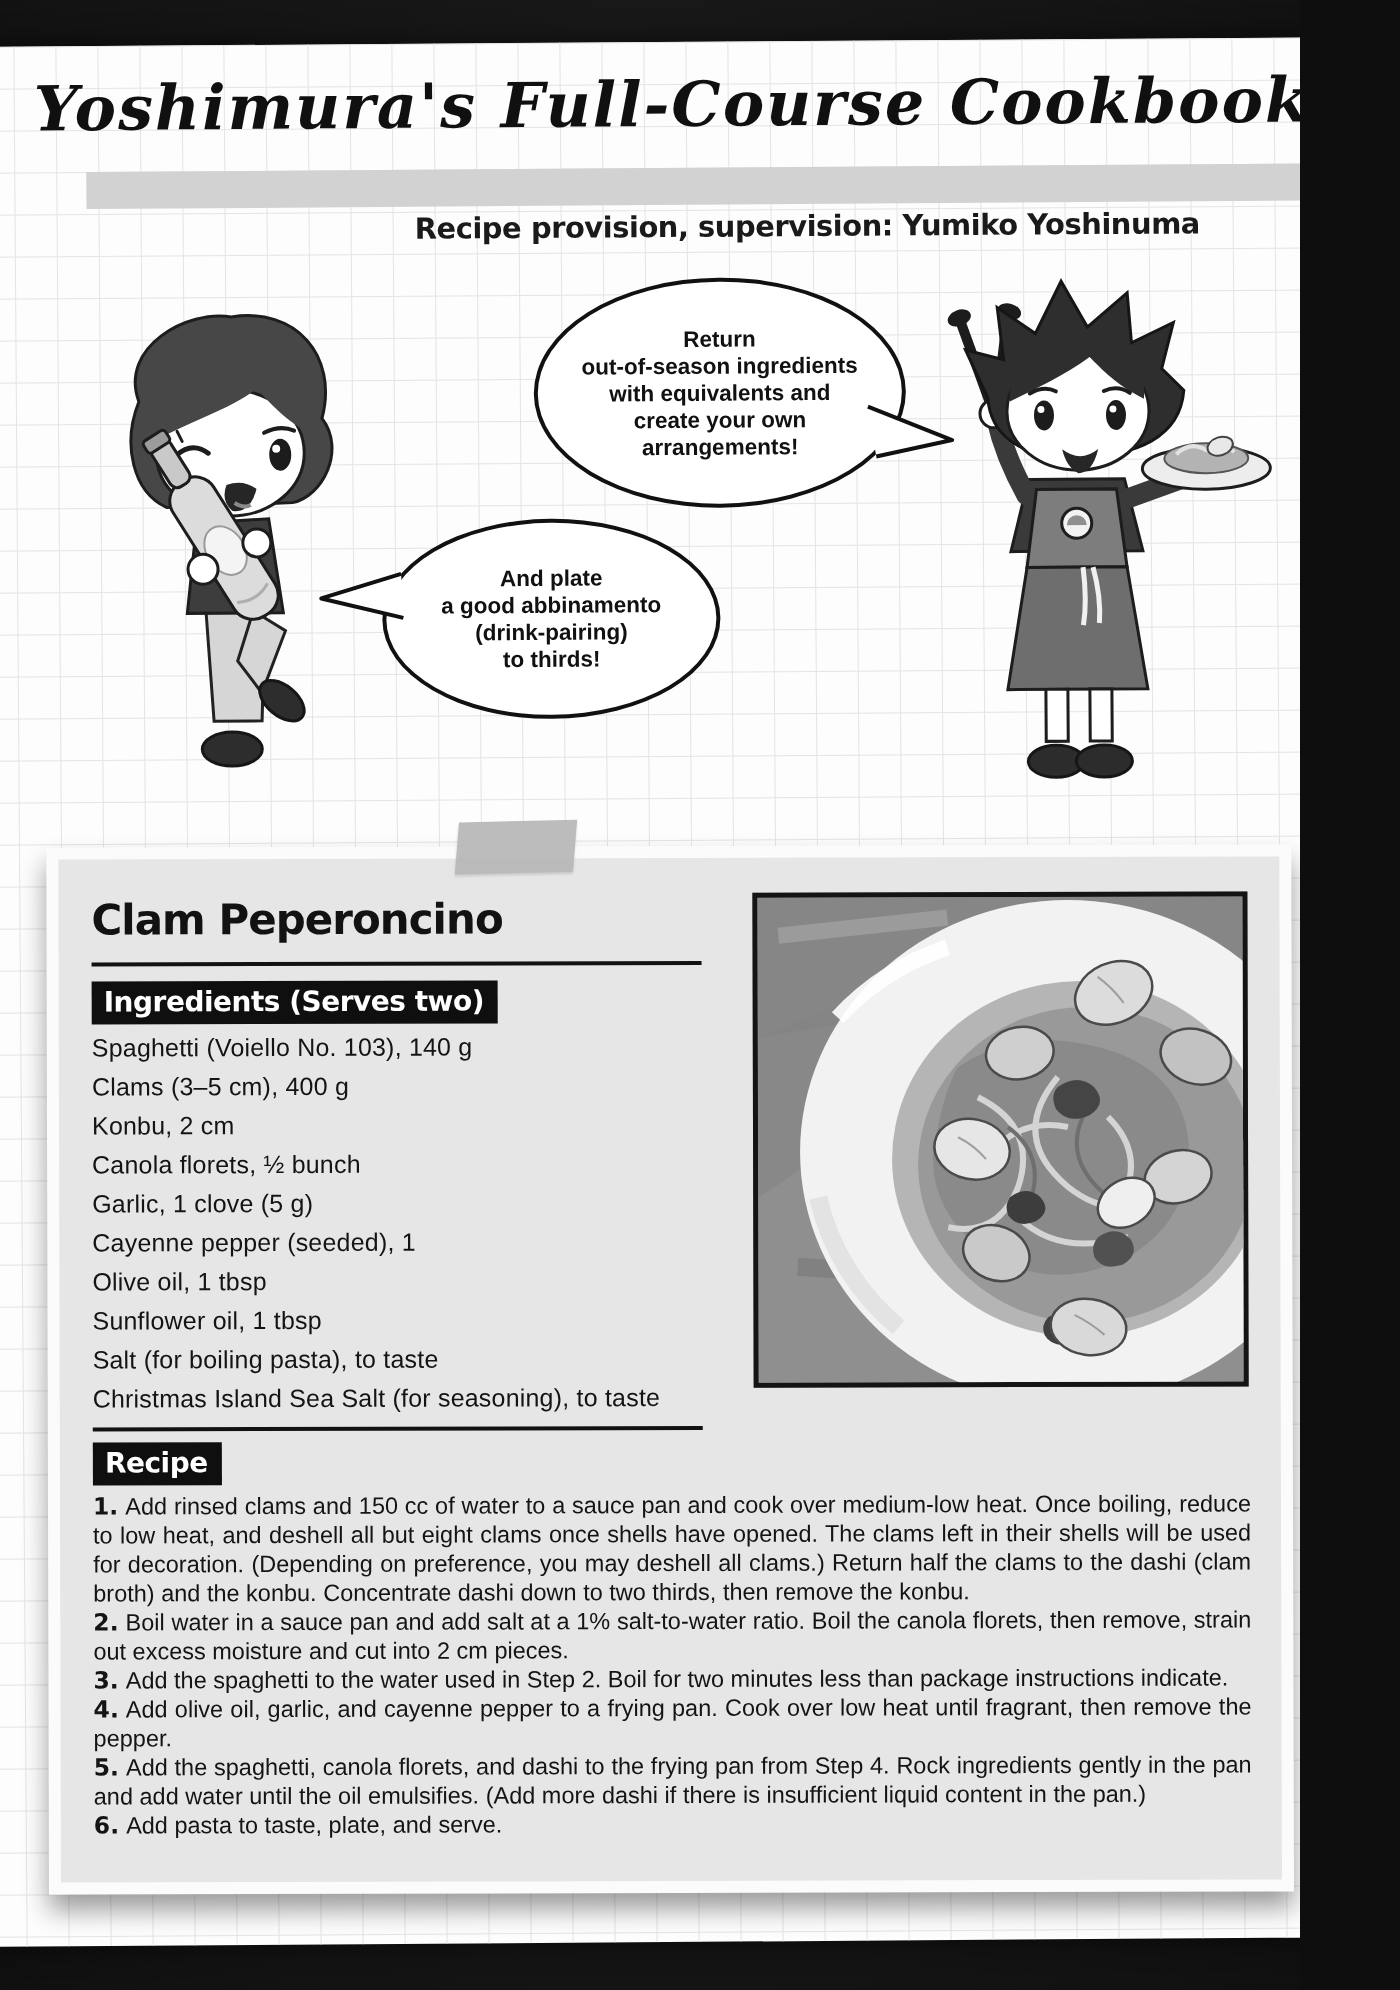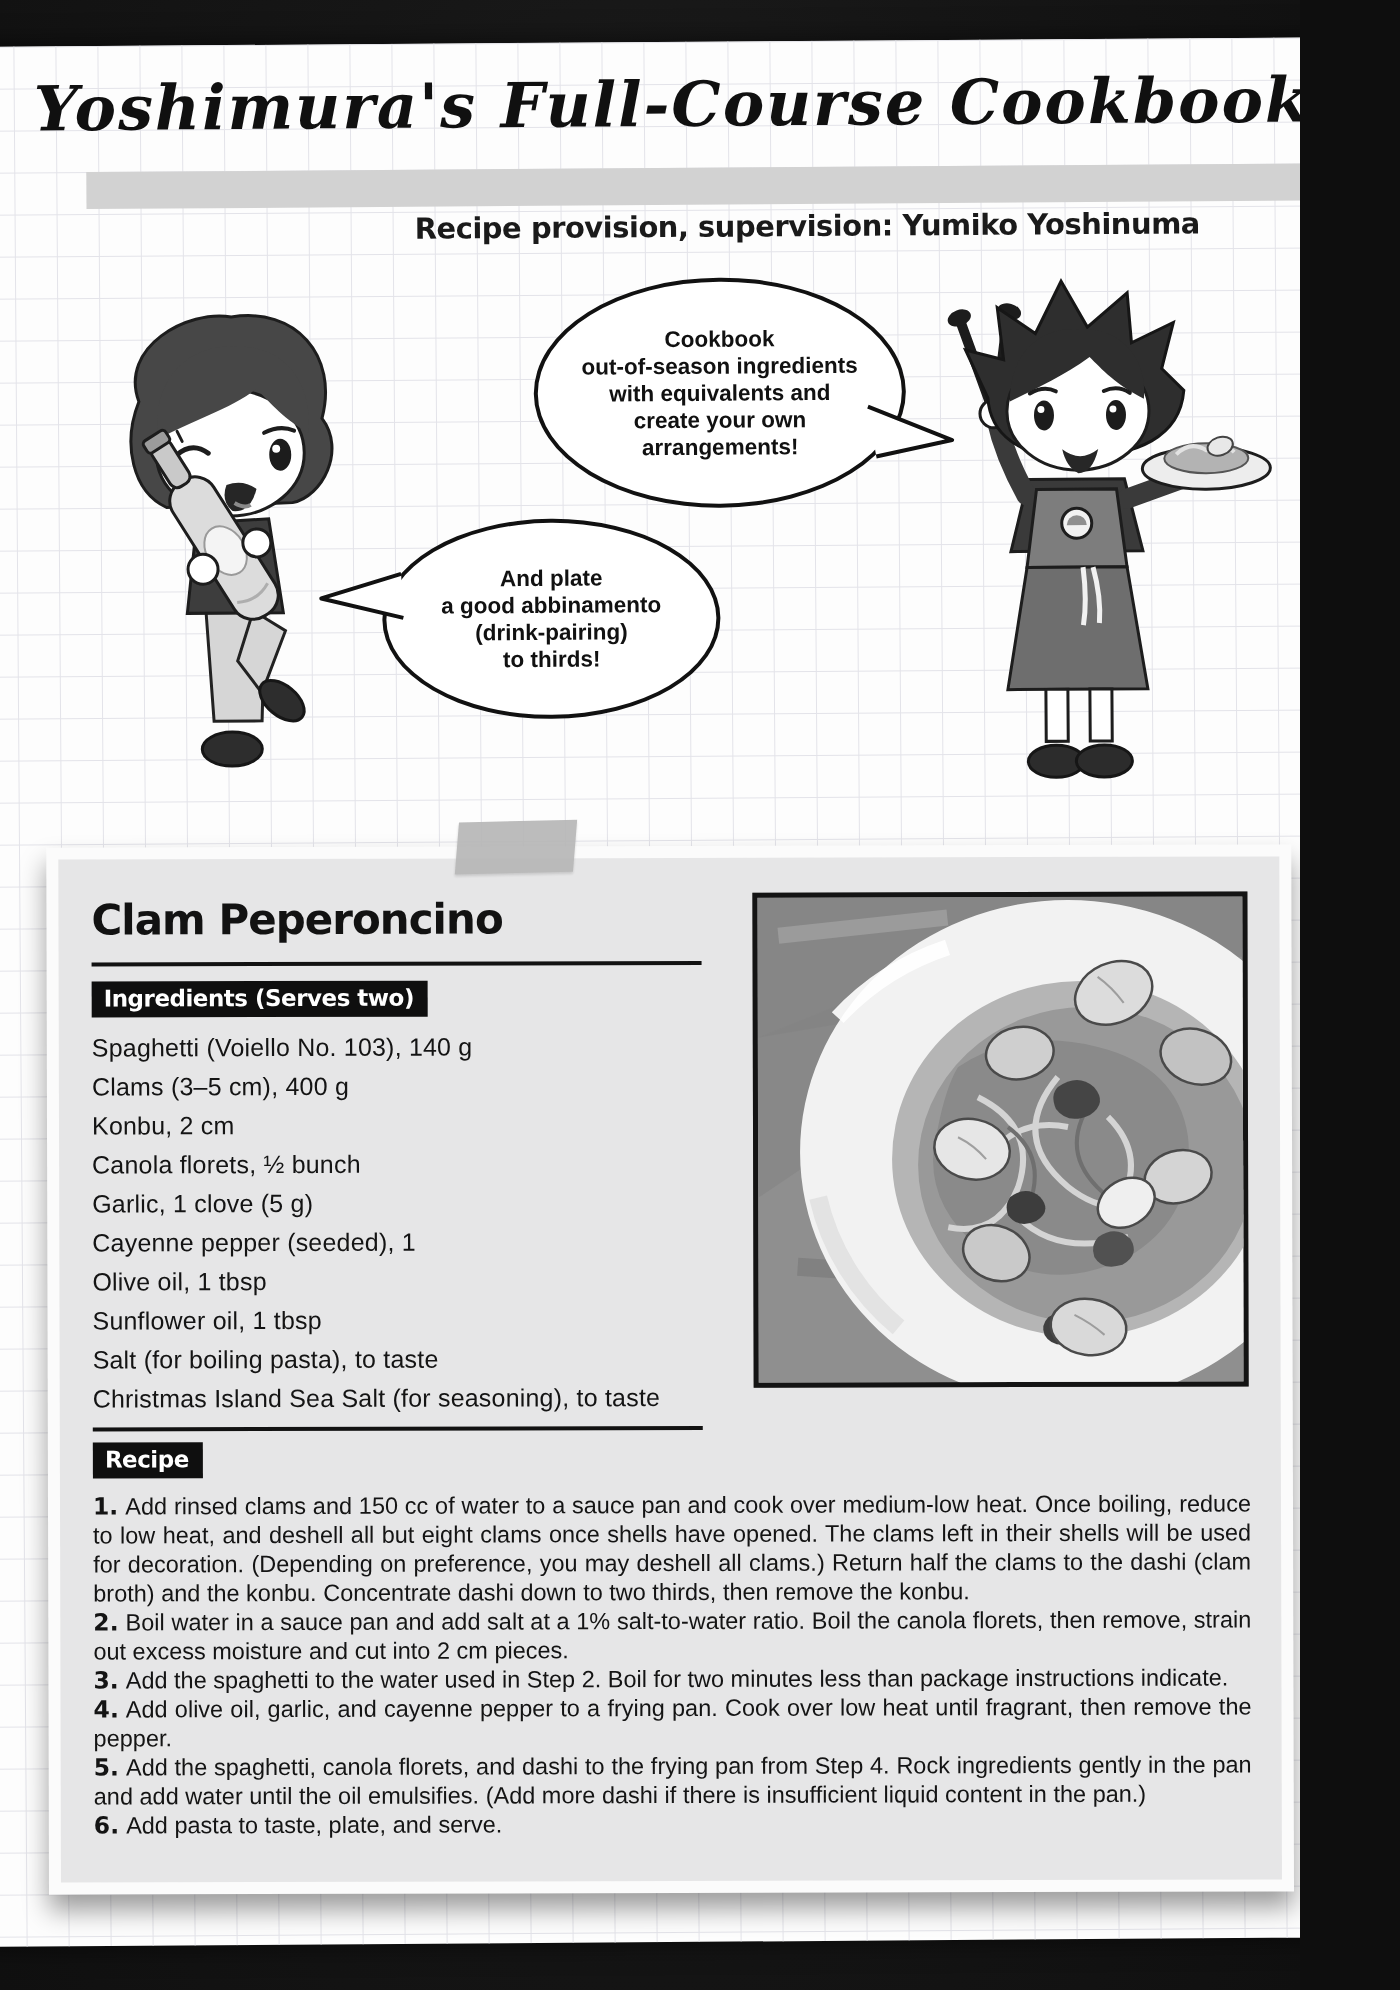--- a/index.html
+++ b/index.html
@@ -39,21 +39,21 @@
   .card{position:absolute;left:67px;top:804px;width:1245px;height:1047px;background:#fbfbfb;
         z-index:3;transform:rotate(0.25deg);box-shadow:0 16px 26px rgba(0,0,0,.38);}
   .card-inner{position:absolute;left:12px;top:12px;right:12px;bottom:12px;background:#e6e6e7;}
   .tape{position:absolute;left:480px;top:778px;width:118px;height:52px;background:#b7b7b7;
         opacity:.92;transform:skewX(-6deg) rotate(-1deg);z-index:7;box-shadow:0 2px 3px rgba(0,0,0,.15);}
   .card-title{position:absolute;left:45px;top:48px;font-family:"DejaVu Sans", sans-serif;
               font-weight:bold;font-size:42px;letter-spacing:-1px;color:#121212;}
   .rule{position:absolute;left:45px;width:610px;height:4px;background:#121212;}
   .rule-title{top:115px;} .rule-mid{top:580px;}
   .badge{position:absolute;left:45px;background:#0f0f0f;color:#fff;
-         font-family:"DejaVu Sans", sans-serif;font-weight:bold;font-size:23px;
+         font-family:"DejaVu Sans", sans-serif;font-weight:bold;font-size:28px;
          padding:4px 14px 6px 12px;letter-spacing:-0.5px;}
   .badge-ingredients{top:134px;} .badge-recipe{top:595px;text-align:right;}
   .ingredients{position:absolute;left:45px;top:181px;font-size:25px;color:#141414;}
   .ingredients .ing{height:39px;line-height:39px;letter-spacing:0.2px;}
   .steps{position:absolute;left:45px;top:645px;width:1158px;font-size:23.5px;
          line-height:29px;color:#141414;text-align:justify;}
   .step .n{font-family:"DejaVu Sans", sans-serif;font-weight:bold;margin-right:7px;}
   .photo{position:absolute;left:706px;top:47px;width:485px;height:485px;
          border:5px solid #141414;background:#8f8f8f;}
 </style>
@@ -134,21 +134,21 @@
       </g>
       <g transform="translate(330,196)">
         <ellipse cx="0" cy="8" rx="64" ry="21" fill="#ededed" stroke="#1d1d1d" stroke-width="3"></ellipse>
         <ellipse cx="0" cy="-2" rx="42" ry="15" fill="#b3b3b3" stroke="#555" stroke-width="2"></ellipse>
         <path d="M-30,-6 q14,-14 30,-4 q16,-10 28,2" stroke="#e2e2e2" stroke-width="4" fill="none"></path>
         <ellipse cx="14" cy="-14" rx="13" ry="9" transform="rotate(-18 14 -14)" fill="#e8e8e8" stroke="#444" stroke-width="2"></ellipse>
       </g>
     </svg>
 
     <div class="bubble bubble-chef">
-      <span>Cookbook</span>
+      <span>Return</span>
       <span>out-of-season ingredients</span>
       <span>with equivalents and</span>
       <span>create your own</span>
       <span>arrangements!</span>
     </div>
     <svg class="tail tail-chef" width="100" height="70" viewBox="0 0 100 70">
       <path d="M6,8 L90,42 L14,58" fill="#ffffff" stroke="#111" stroke-width="4" stroke-linejoin="round"></path>
     </svg>
 
     <div class="bubble bubble-sommelier">

